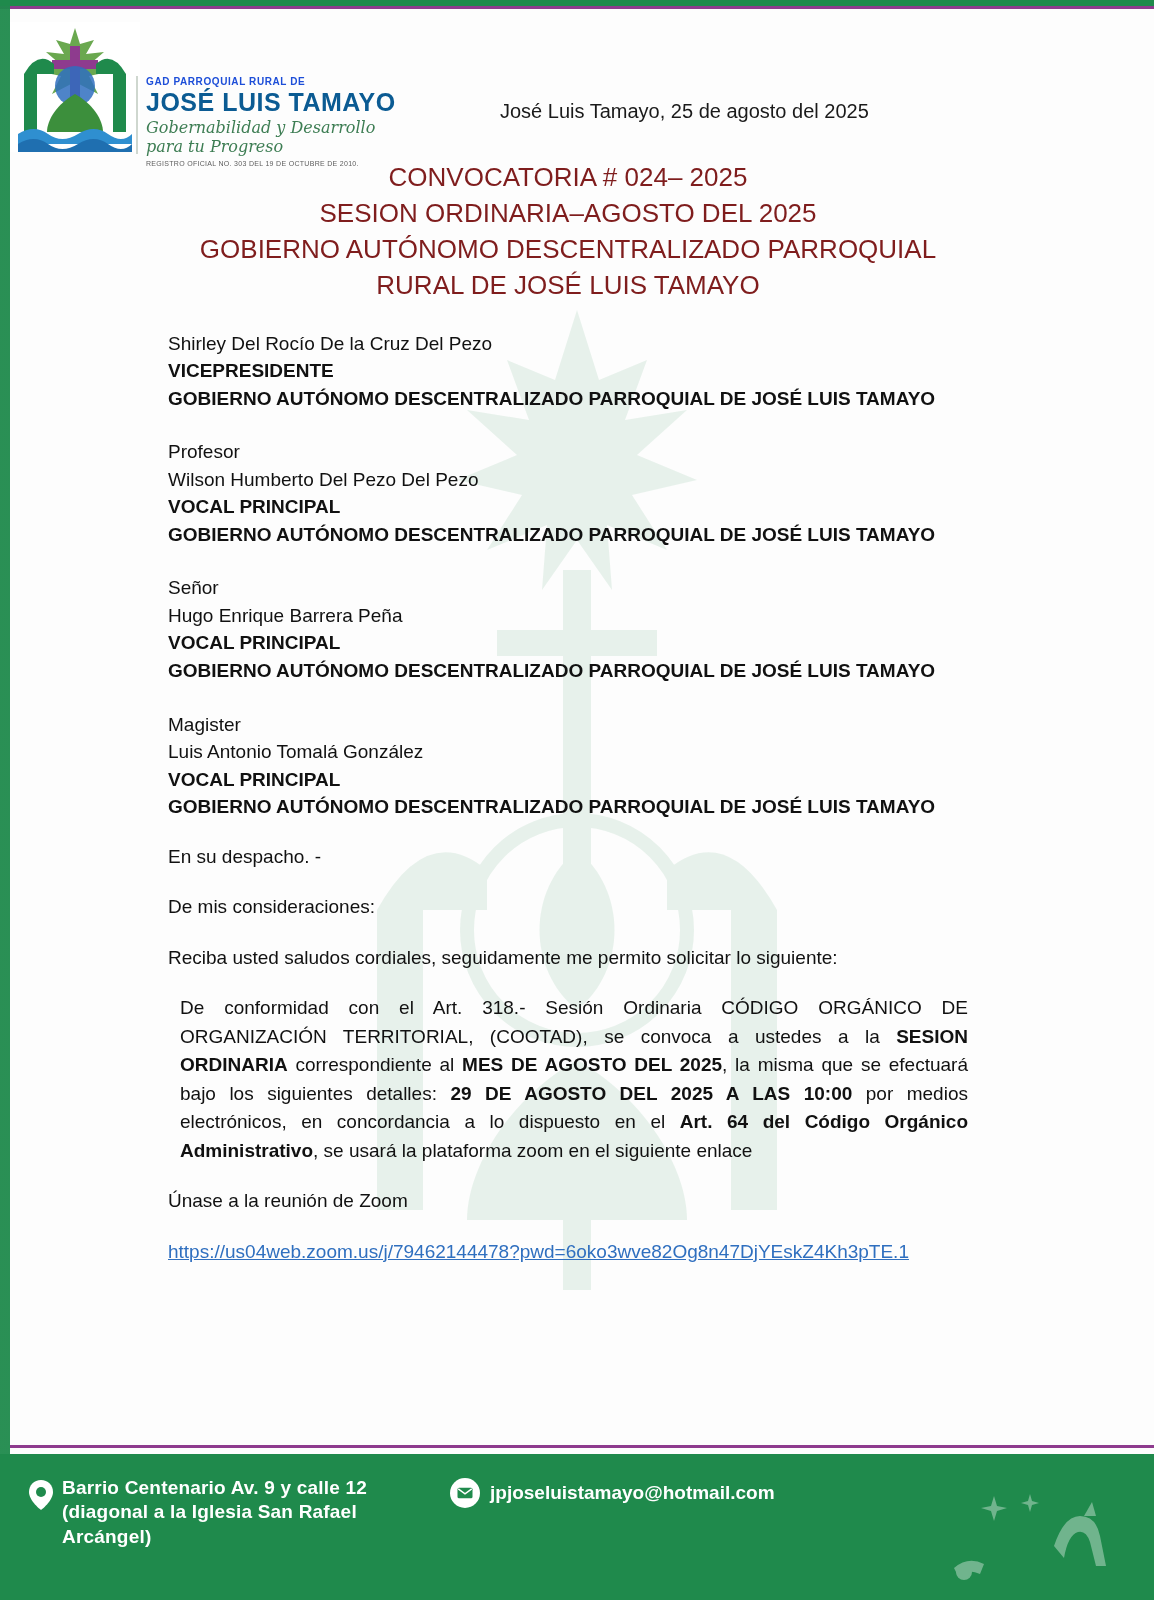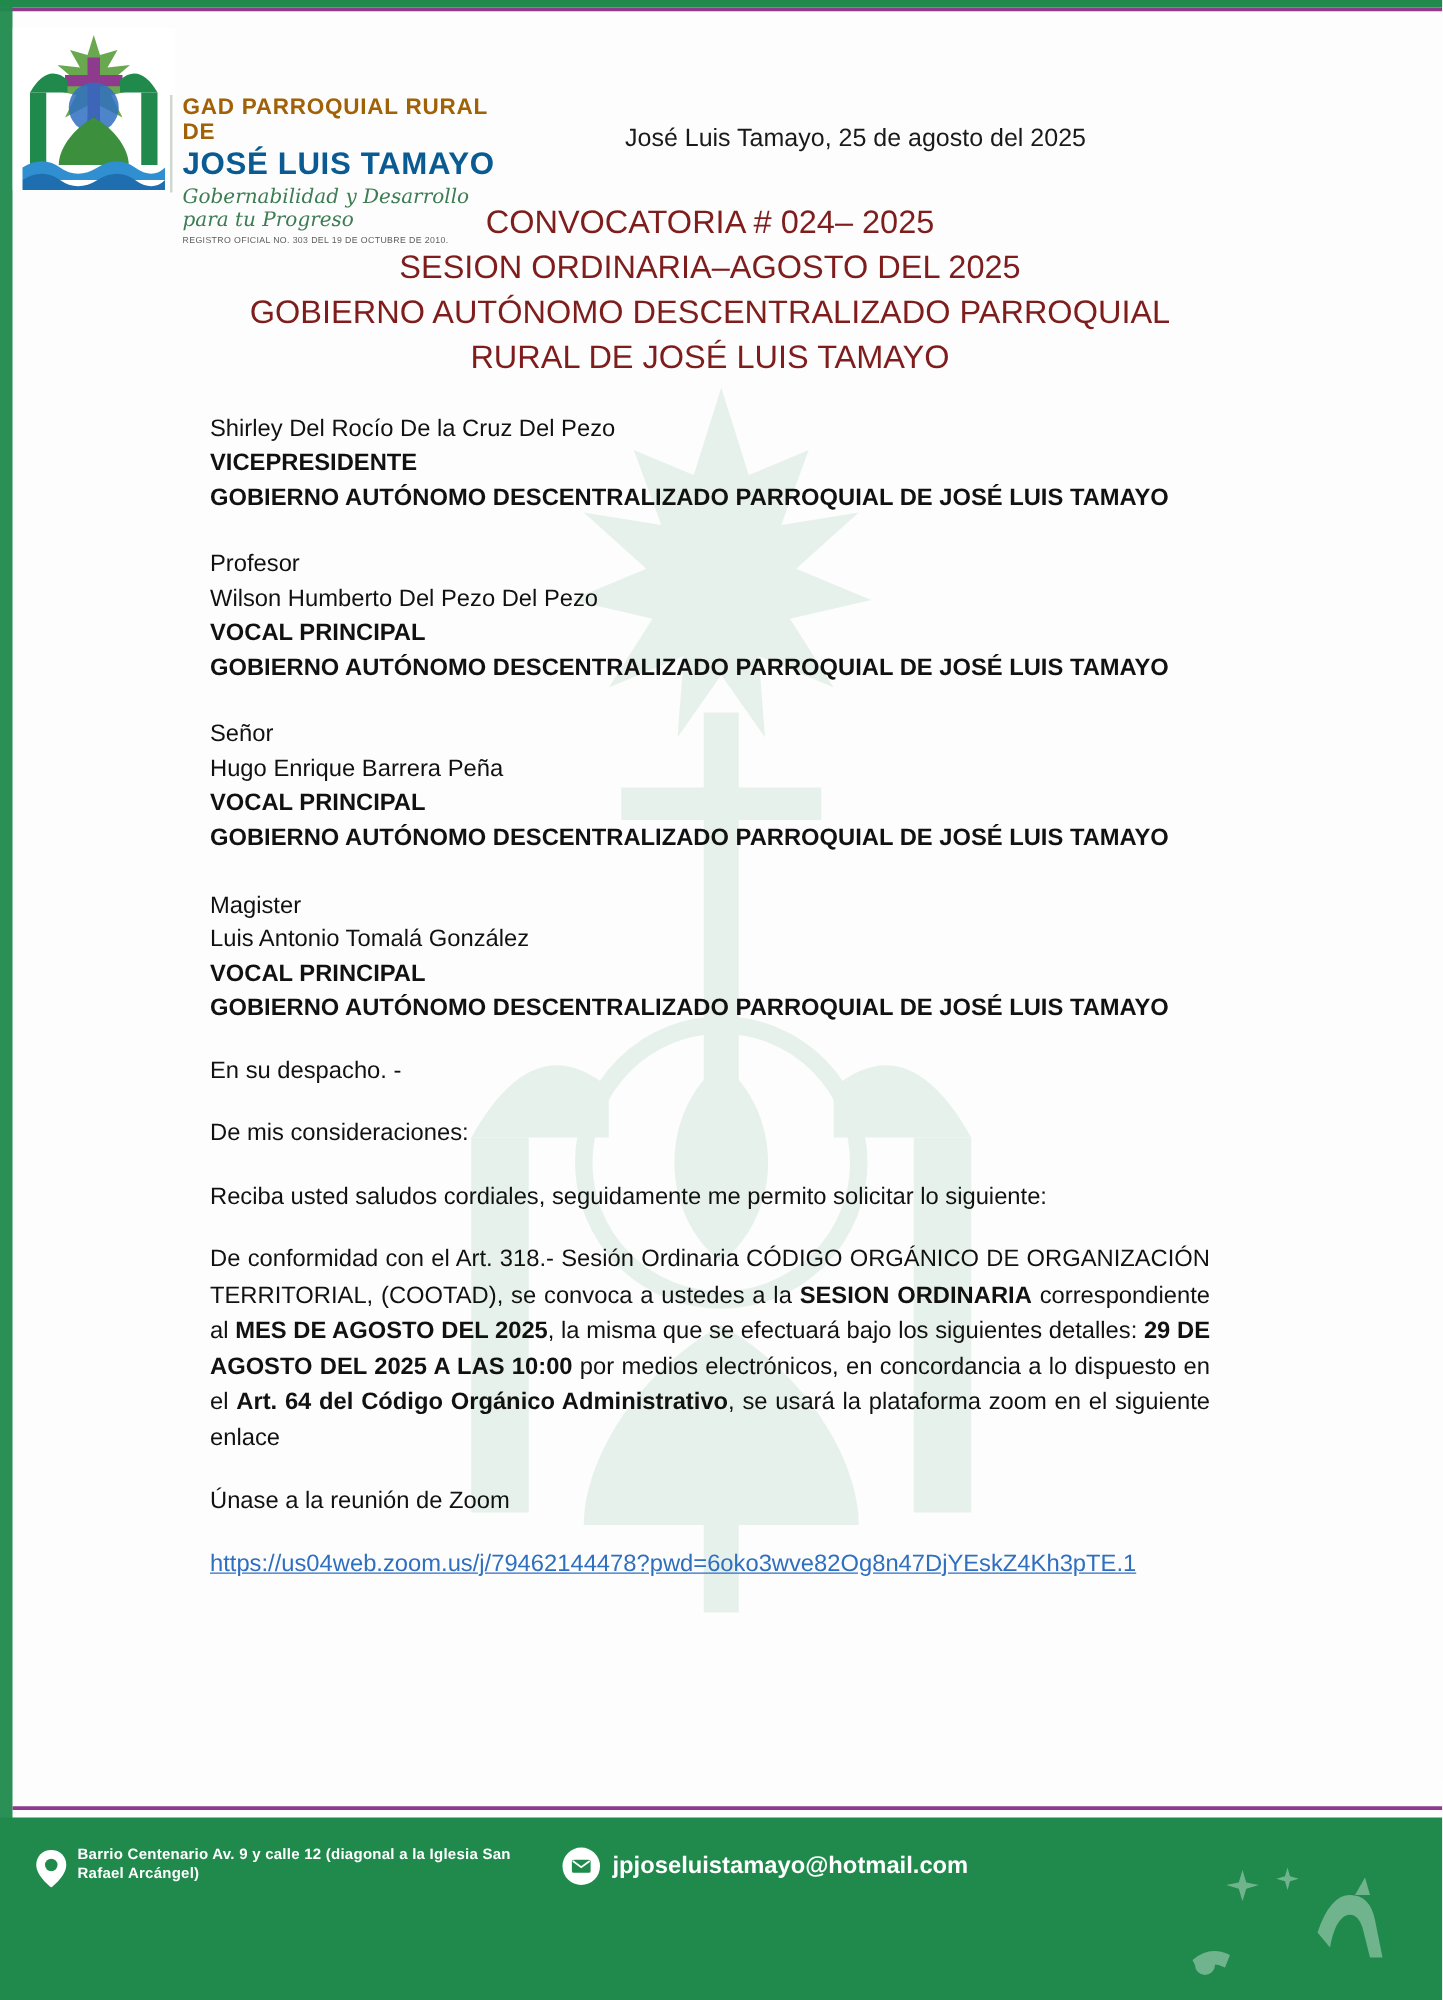--- a/index.html
+++ b/index.html
@@ -55,23 +55,23 @@
     position:absolute;
     left:10px;top:8px;
     width:130px;height:130px;
   }
   .brand{
     position:absolute;
     left:146px;top:62px;
     width:260px;
   }
   .brand-small{
-    font-size:18px;
+    font-size:10px;
     letter-spacing:.6px;
-    color:#a16207;
+    color:#1d4ed8;
     font-weight:bold;
     line-height:1.1;
   }
   .brand-main{
     font-size:25px;
     font-weight:bold;
     color:#0b5b93;
     letter-spacing:.5px;
     line-height:1.05;
     margin-top:2px;
@@ -127,21 +127,21 @@
   .block .bold{font-weight:bold;}
   .just{
     text-align:justify;
   }
   .para{
     margin-top:22px;
     font-size:19px;
     line-height:1.5;
     text-align:justify;
   }
-  .para.j{ text-align:justify; }
+  .para.j{ text-align:justify;margin-left:12px; }
   .link{
     margin-top:22px;
     font-size:19px;
     line-height:1.45;
     color:#2f6fbf;
     text-decoration:underline;
     word-break:break-all;
     display:block;
   }
   .footer-rule{
@@ -159,21 +159,21 @@
   }
   .footer-inner{
     position:absolute;
     left:28px;top:22px;
     width:1100px;
     display:flex;
     align-items:flex-start;
     gap:18px;
   }
   .f-address{
-    font-size:12px;
+    font-size:19px;
     line-height:1.28;
     font-weight:bold;
     letter-spacing:.2px;
     width:370px;
     padding-left:34px;
     position:relative;
   }
   .f-col{
     position:relative;
     padding-top:2px;

